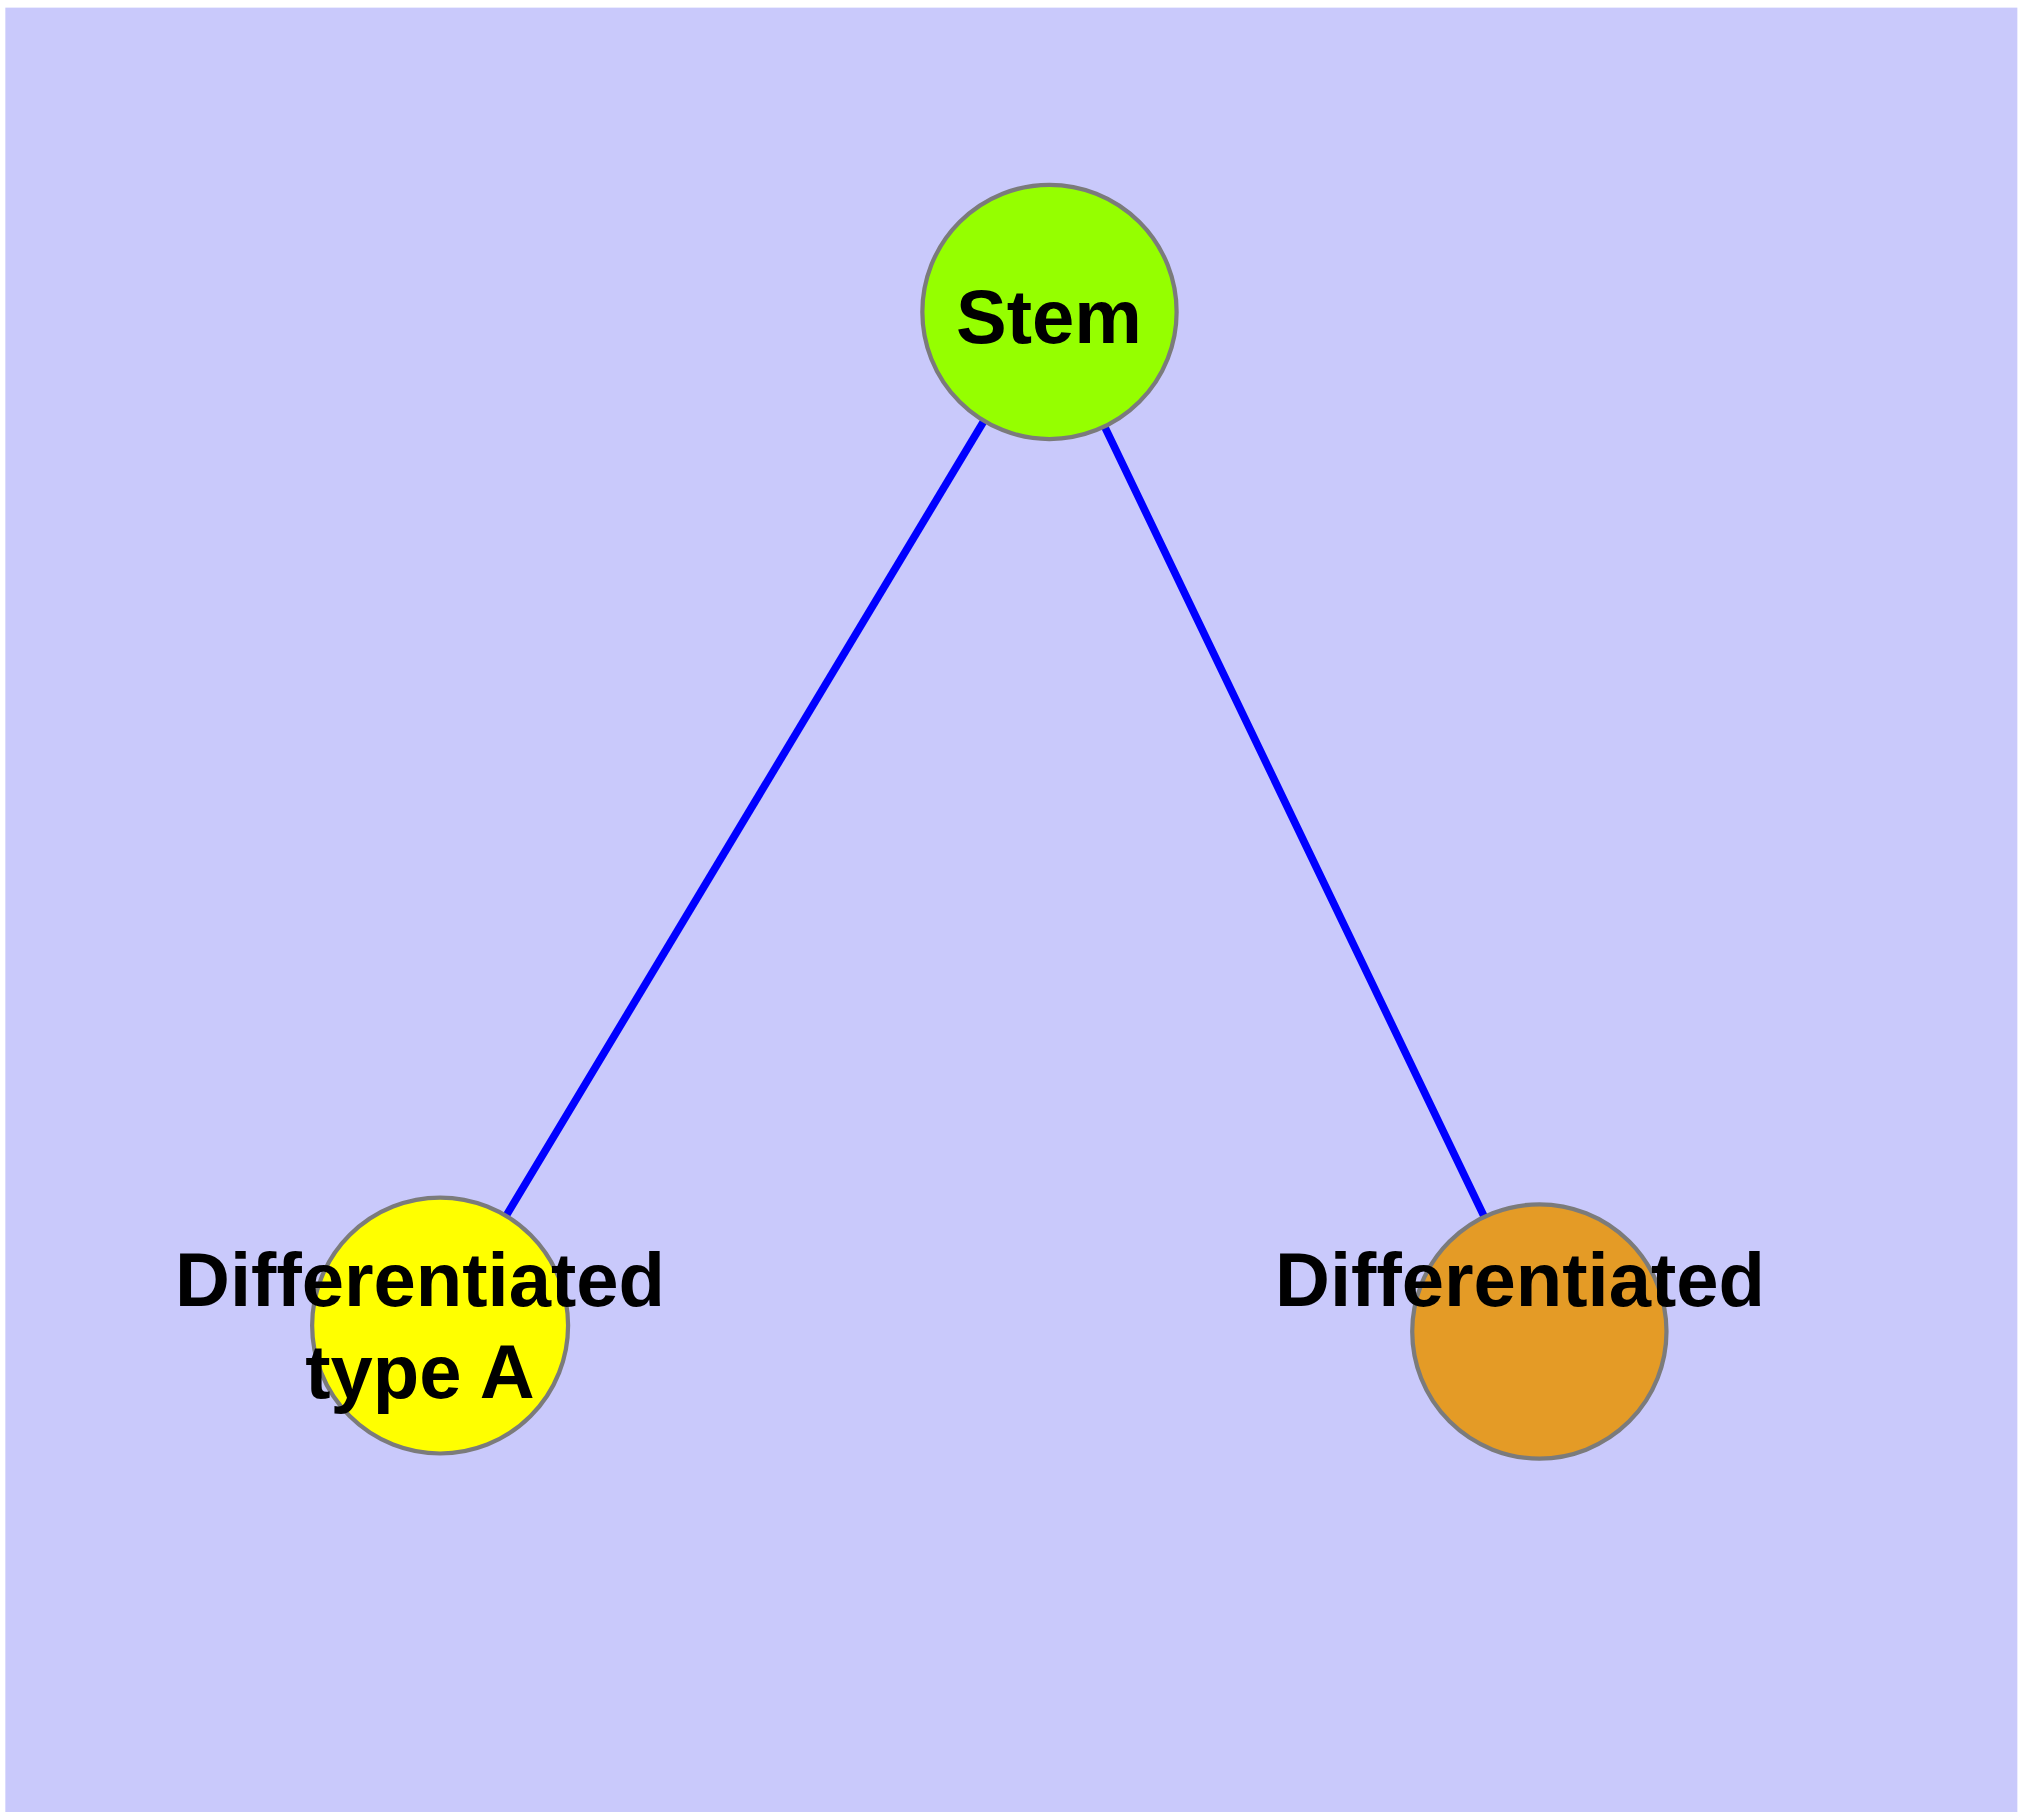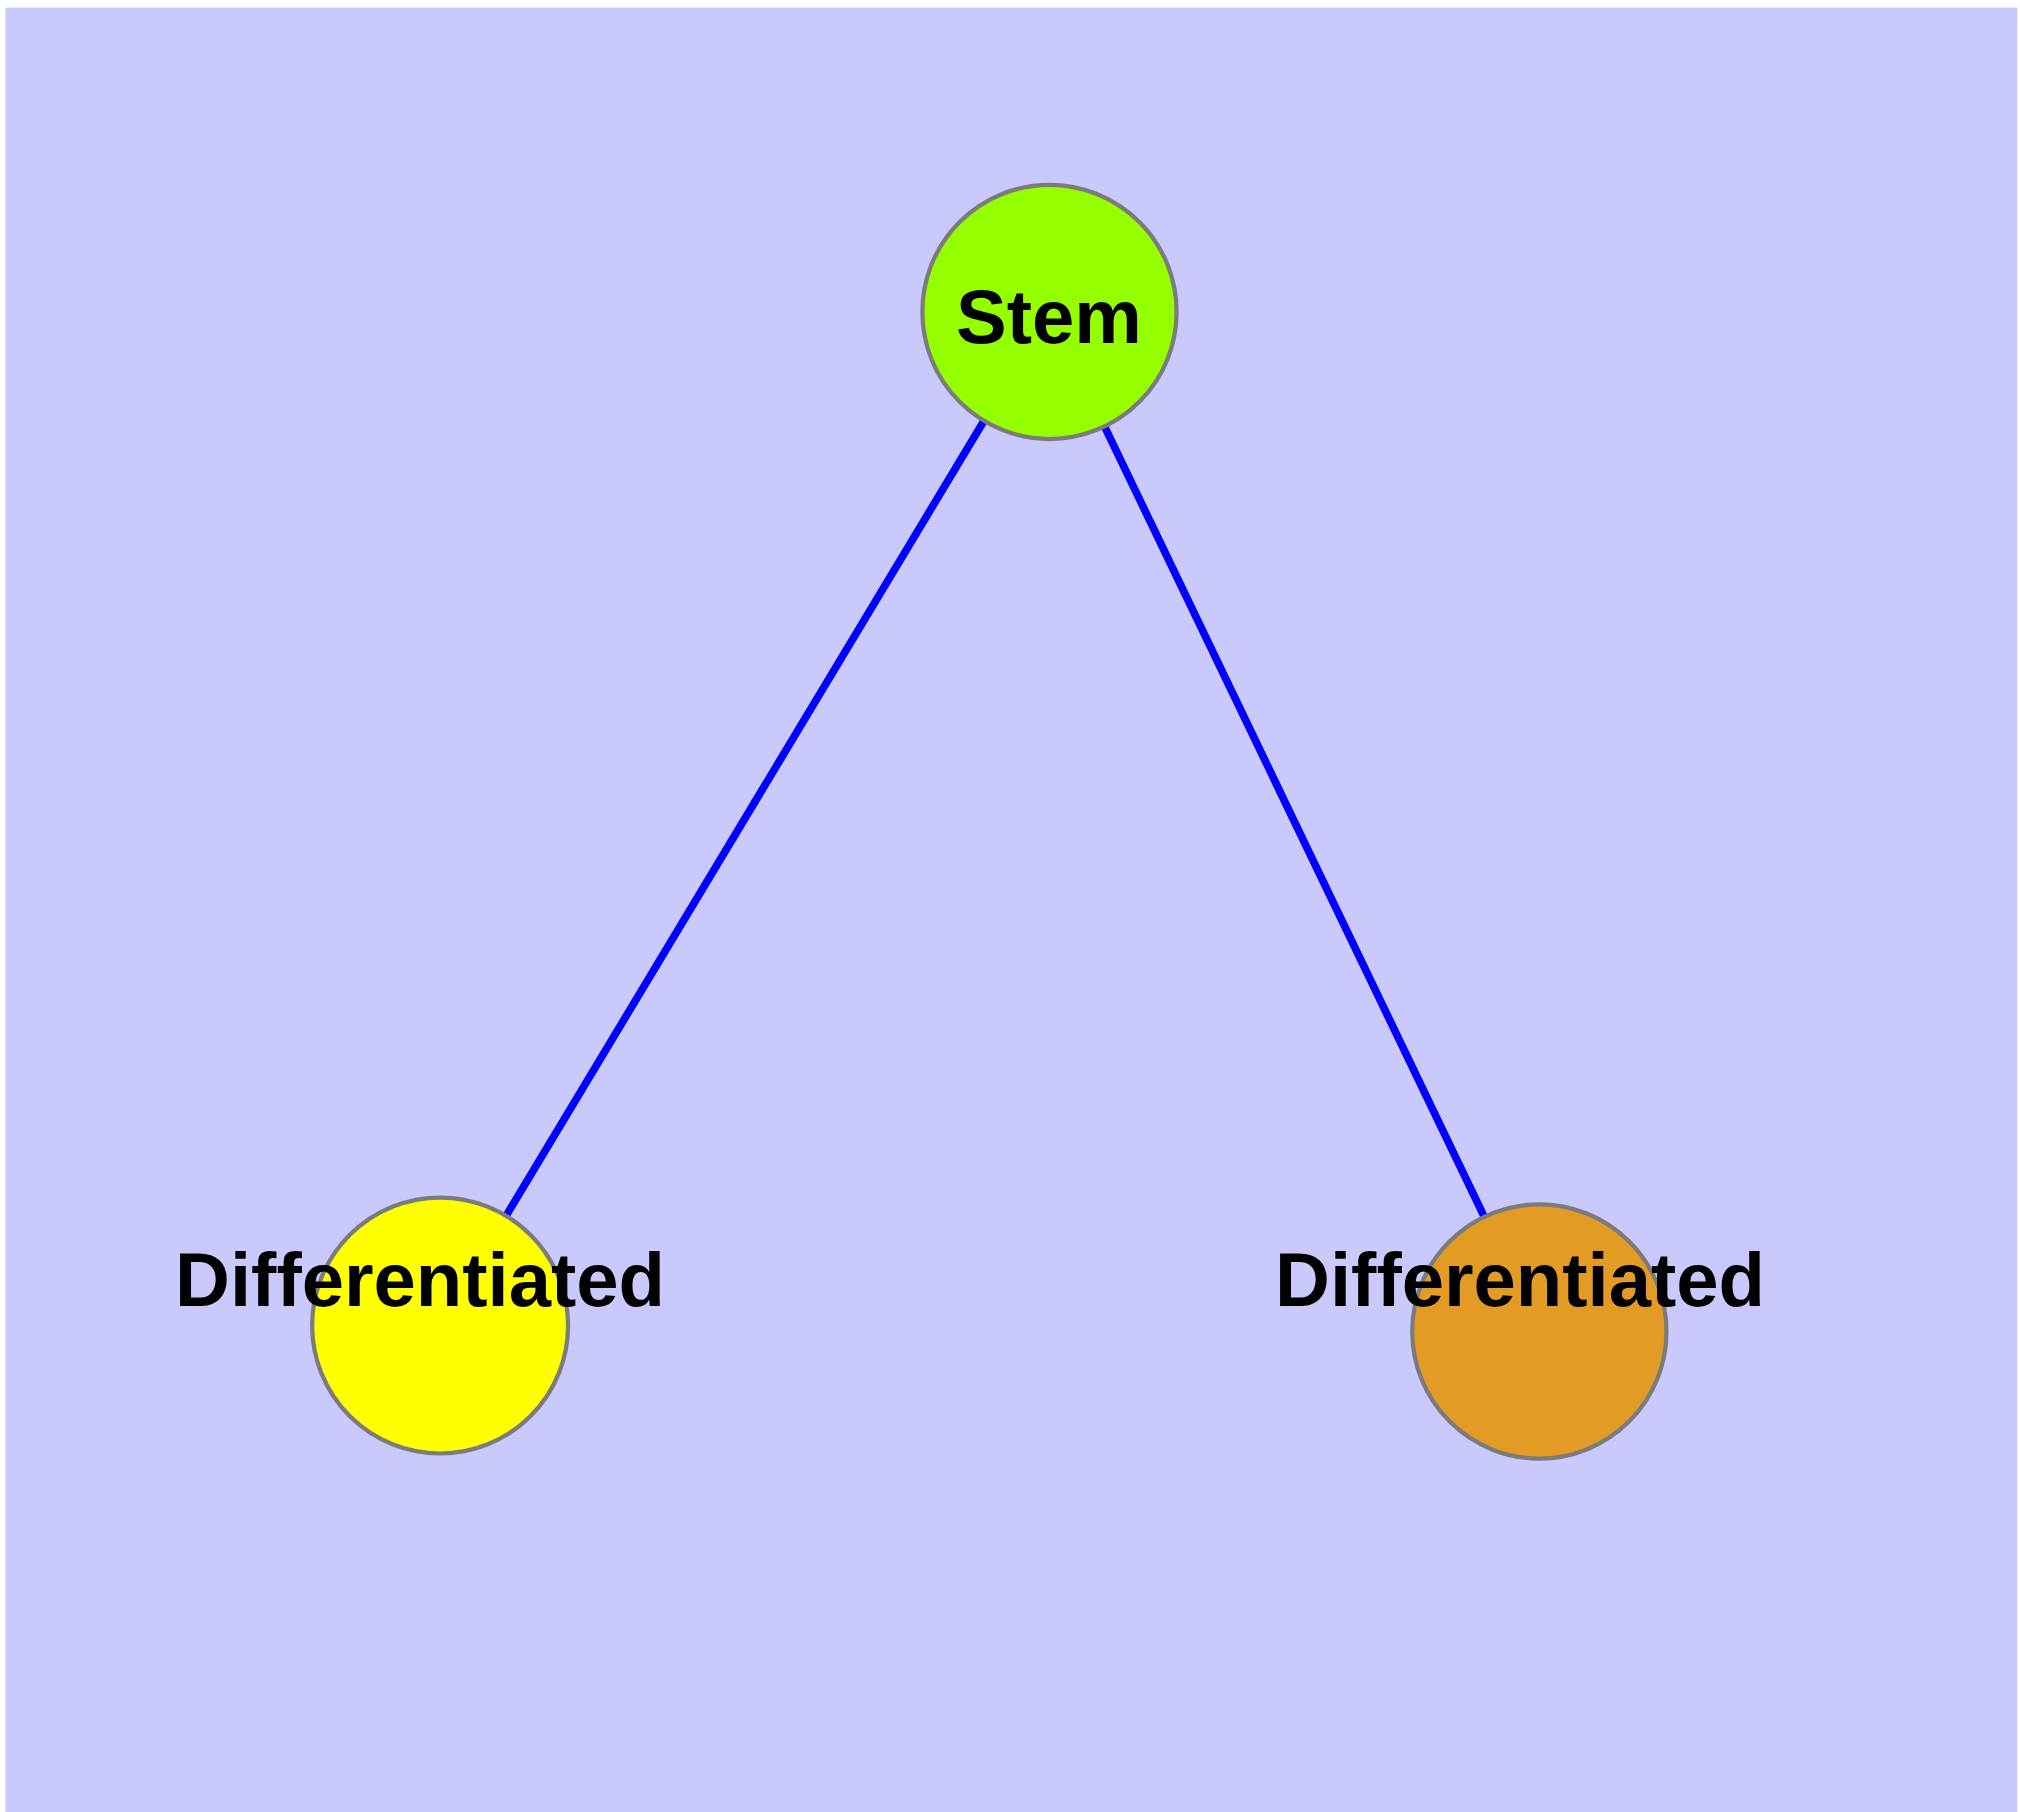--- a/index.html
+++ b/index.html
@@ -49,18 +49,19 @@
       <circle cx="1238" cy="368" r="150" fill="#95FF00" stroke="#7B7B7B" stroke-width="5"></circle>
       <circle cx="519" cy="1564" r="151" fill="#FFFF00" stroke="#7B7B7B" stroke-width="5"></circle>
       <circle cx="1816" cy="1571" r="150" fill="#E49B26" stroke="#7B7B7B" stroke-width="5"></circle>
     </svg>
 
 <div class="node-label" style="left: 1049px; top: 271px; font-size: 76px; line-height: 92px; color: rgb(0, 0, 0);">
       <span class="label-line">Stem</span>
     </div>
     <div class="node-label" style="left: 420px; top: 1234px; font-size: 76px; line-height: 92px; color: rgb(0, 0, 0);">
       <span class="label-line">Differentiated</span>
+      <span class="label-line">type A</span>
     </div>
     <div class="node-label" style="left: 1520px; top: 1234px; font-size: 76px; line-height: 92px; color: rgb(0, 0, 0);">
       <span class="label-line">Differentiated</span>
     </div>
   </div>
 
 
 </body></html>

